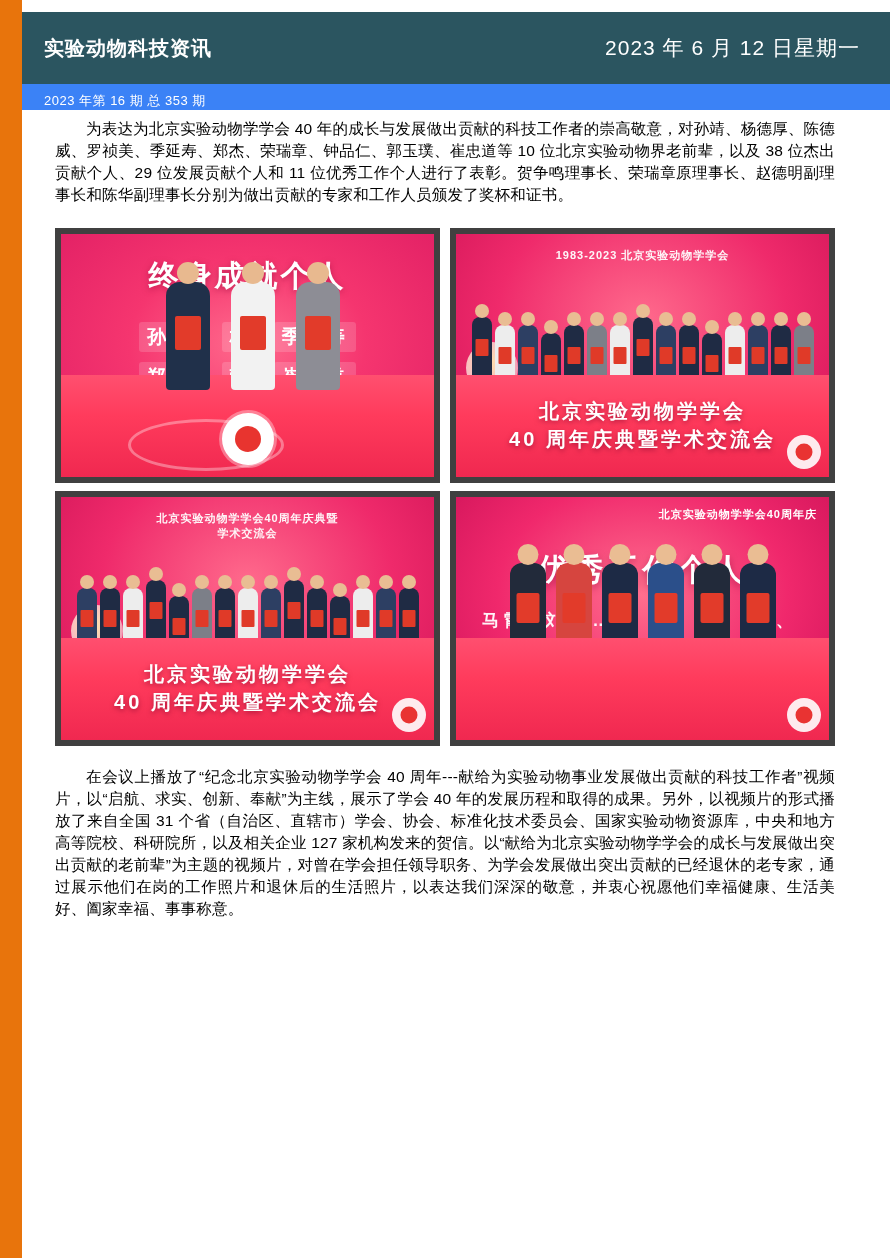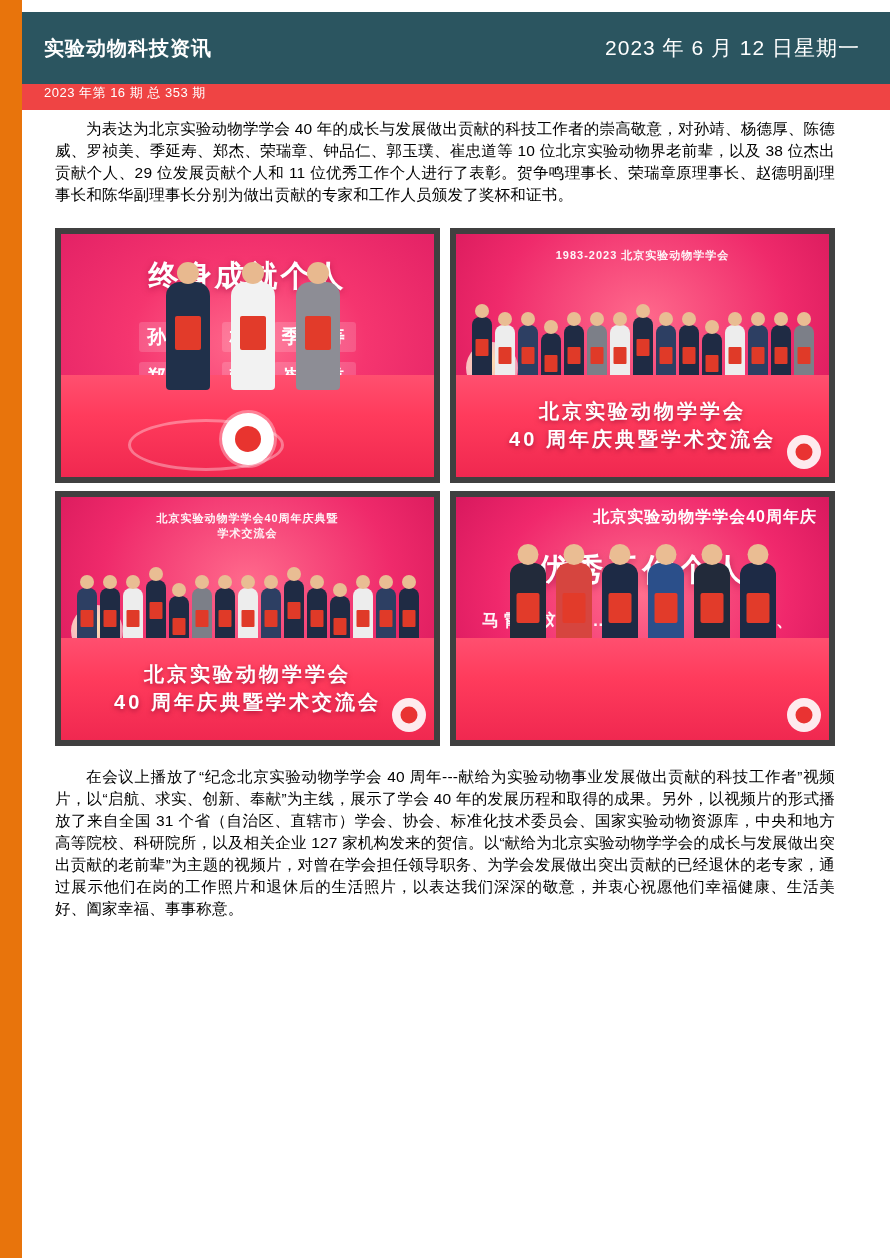--- a/index.html
+++ b/index.html
@@ -56,23 +56,23 @@
     letter-spacing: 1px;
     margin-left: 20px;
   }
   
   .subband {
     position: absolute;
     left: 22px;
     top: 84px;
     width: 868px;
     height: 26px;
-    background: #ef4444;
+    background: #3b82f6;
     display: flex;
-    align-items: flex-start;
+    align-items: flex-end;
     box-sizing: border-box;
     padding-left: 22px;
   }
   .subband-text {
     color: #ffffff;
     font-size: 13px;
     letter-spacing: 0.5px;
   }
   
   .content {
@@ -325,21 +325,21 @@
     letter-spacing: 4px;
     opacity: .95;
   }
   .p4 .sub4.a { top: 112px; }
   .p4 .sub4.b { top: 146px; }
   .p4 .topbar {
     position: absolute;
     top: 10px;
     right: 12px;
     color: #fff;
-    font-size: 16px;
+    font-size: 11px;
     font-weight: bold;
     letter-spacing: 1px;
   }
   .p4 .row {
     position: absolute;
     left: 0;
     bottom: 30%;
     width: 100%;
     display: flex;
     justify-content: center;

